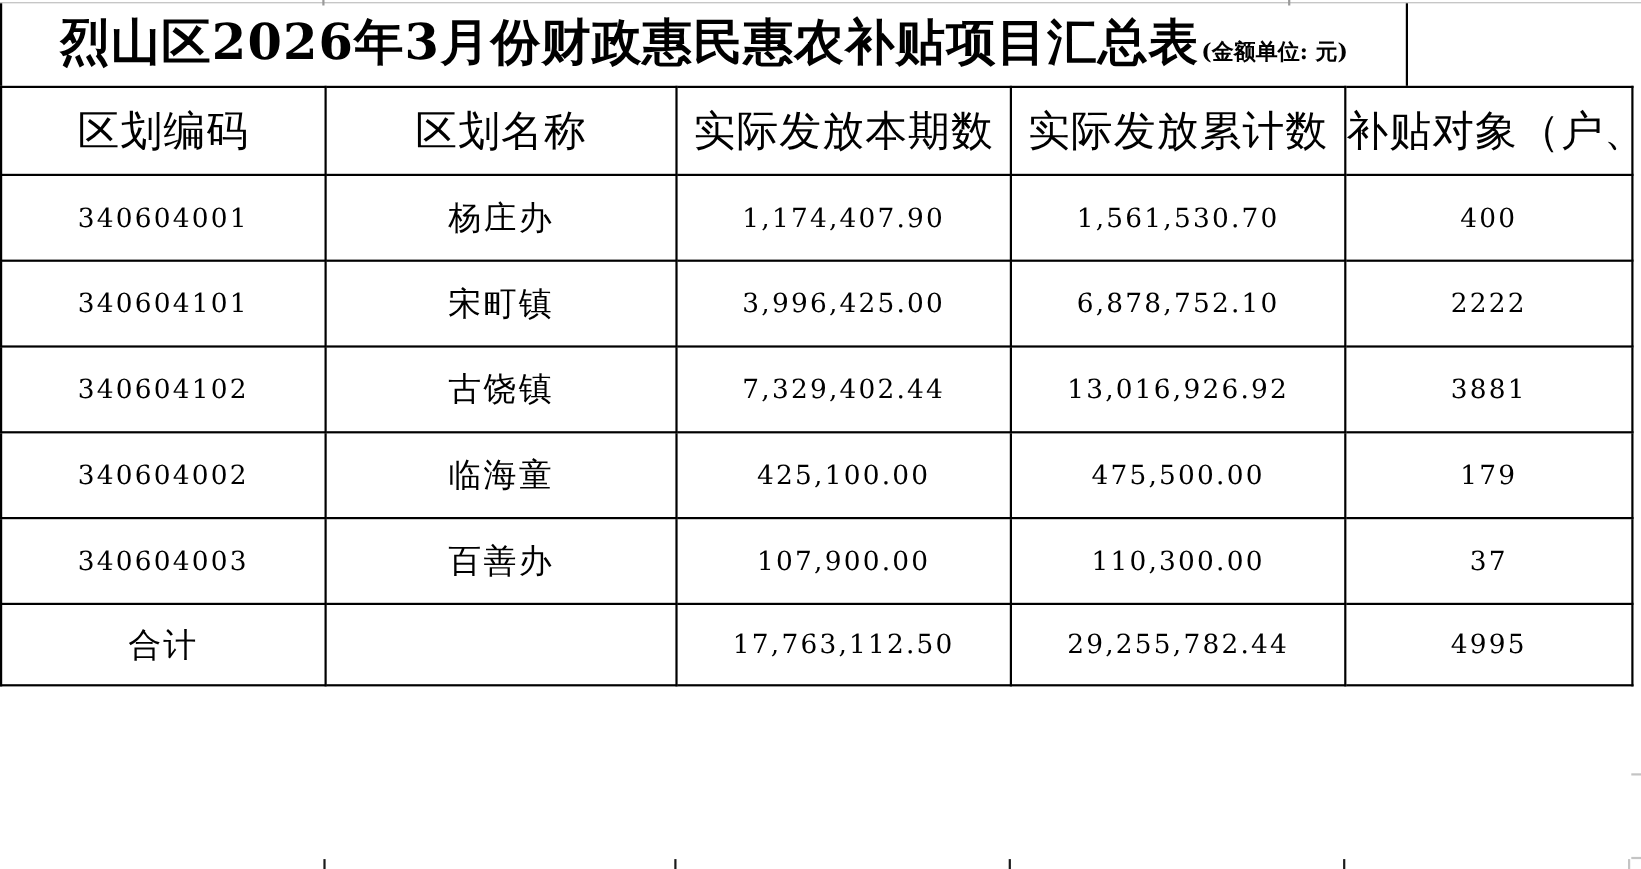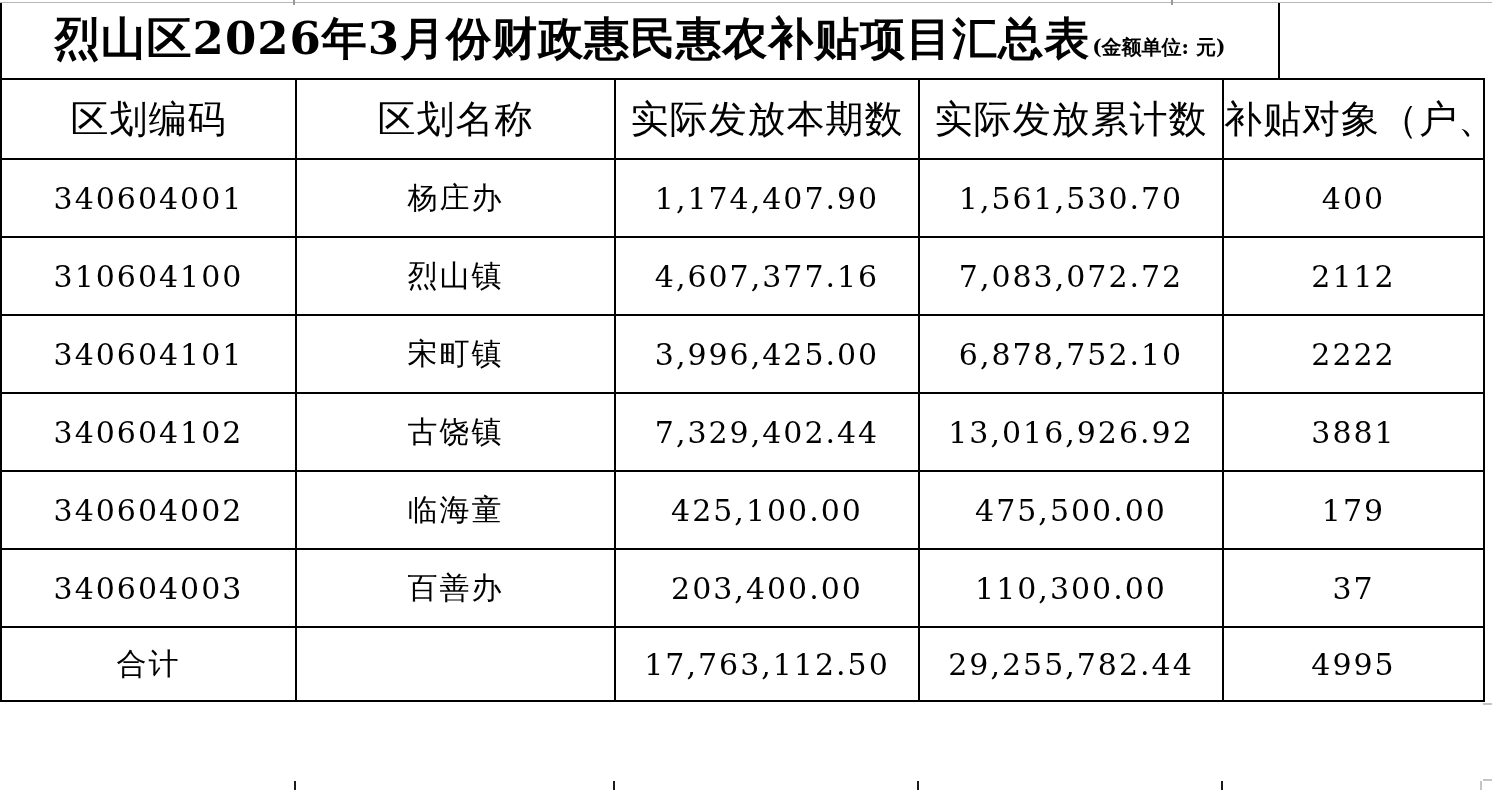--- a/index.html
+++ b/index.html
@@ -73,21 +73,21 @@
   }
   table.summary th {
     font-weight: normal;
     font-size: 38px;
     height: 78px;
     letter-spacing: 1px;
   }
   table.summary tr.data-row { height: 78px; }
   table.summary tr.total-row { height: 74px; }
   td.code-cell, td.amount-cell, td.recipients-cell {
-    font-size: 30px;
+    font-size: 24px;
     letter-spacing: 2px;
   }
   td.name-cell, td.total-label-cell {
     font-size: 30px;
     letter-spacing: 2px;
   }
 </style>
 </head>
 <body>
 
@@ -122,27 +122,20 @@
       </thead>
       <tbody>
         <tr class="data-row">
           <td class="code-cell">340604001</td>
           <td class="name-cell">杨庄办</td>
           <td class="amount-cell">1,174,407.90</td>
           <td class="amount-cell">1,561,530.70</td>
           <td class="recipients-cell">400</td>
         </tr>
         <tr class="data-row">
-          <td class="code-cell">310604100</td>
-          <td class="name-cell">烈山镇</td>
-          <td class="amount-cell">4,607,377.16</td>
-          <td class="amount-cell">7,083,072.72</td>
-          <td class="recipients-cell">2112</td>
-        </tr>
-        <tr class="data-row">
           <td class="code-cell">340604101</td>
           <td class="name-cell">宋町镇</td>
           <td class="amount-cell">3,996,425.00</td>
           <td class="amount-cell">6,878,752.10</td>
           <td class="recipients-cell">2222</td>
         </tr>
         <tr class="data-row">
           <td class="code-cell">340604102</td>
           <td class="name-cell">古饶镇</td>
           <td class="amount-cell">7,329,402.44</td>
@@ -152,21 +145,21 @@
         <tr class="data-row">
           <td class="code-cell">340604002</td>
           <td class="name-cell">临海童</td>
           <td class="amount-cell">425,100.00</td>
           <td class="amount-cell">475,500.00</td>
           <td class="recipients-cell">179</td>
         </tr>
         <tr class="data-row">
           <td class="code-cell">340604003</td>
           <td class="name-cell">百善办</td>
-          <td class="amount-cell">203,400.00</td>
+          <td class="amount-cell">107,900.00</td>
           <td class="amount-cell">110,300.00</td>
           <td class="recipients-cell">37</td>
         </tr>
         <tr class="total-row">
           <td class="total-label-cell">合计</td>
           <td class="name-cell"></td>
           <td class="amount-cell">17,763,112.50</td>
           <td class="amount-cell">29,255,782.44</td>
           <td class="recipients-cell">4995</td>
         </tr>

